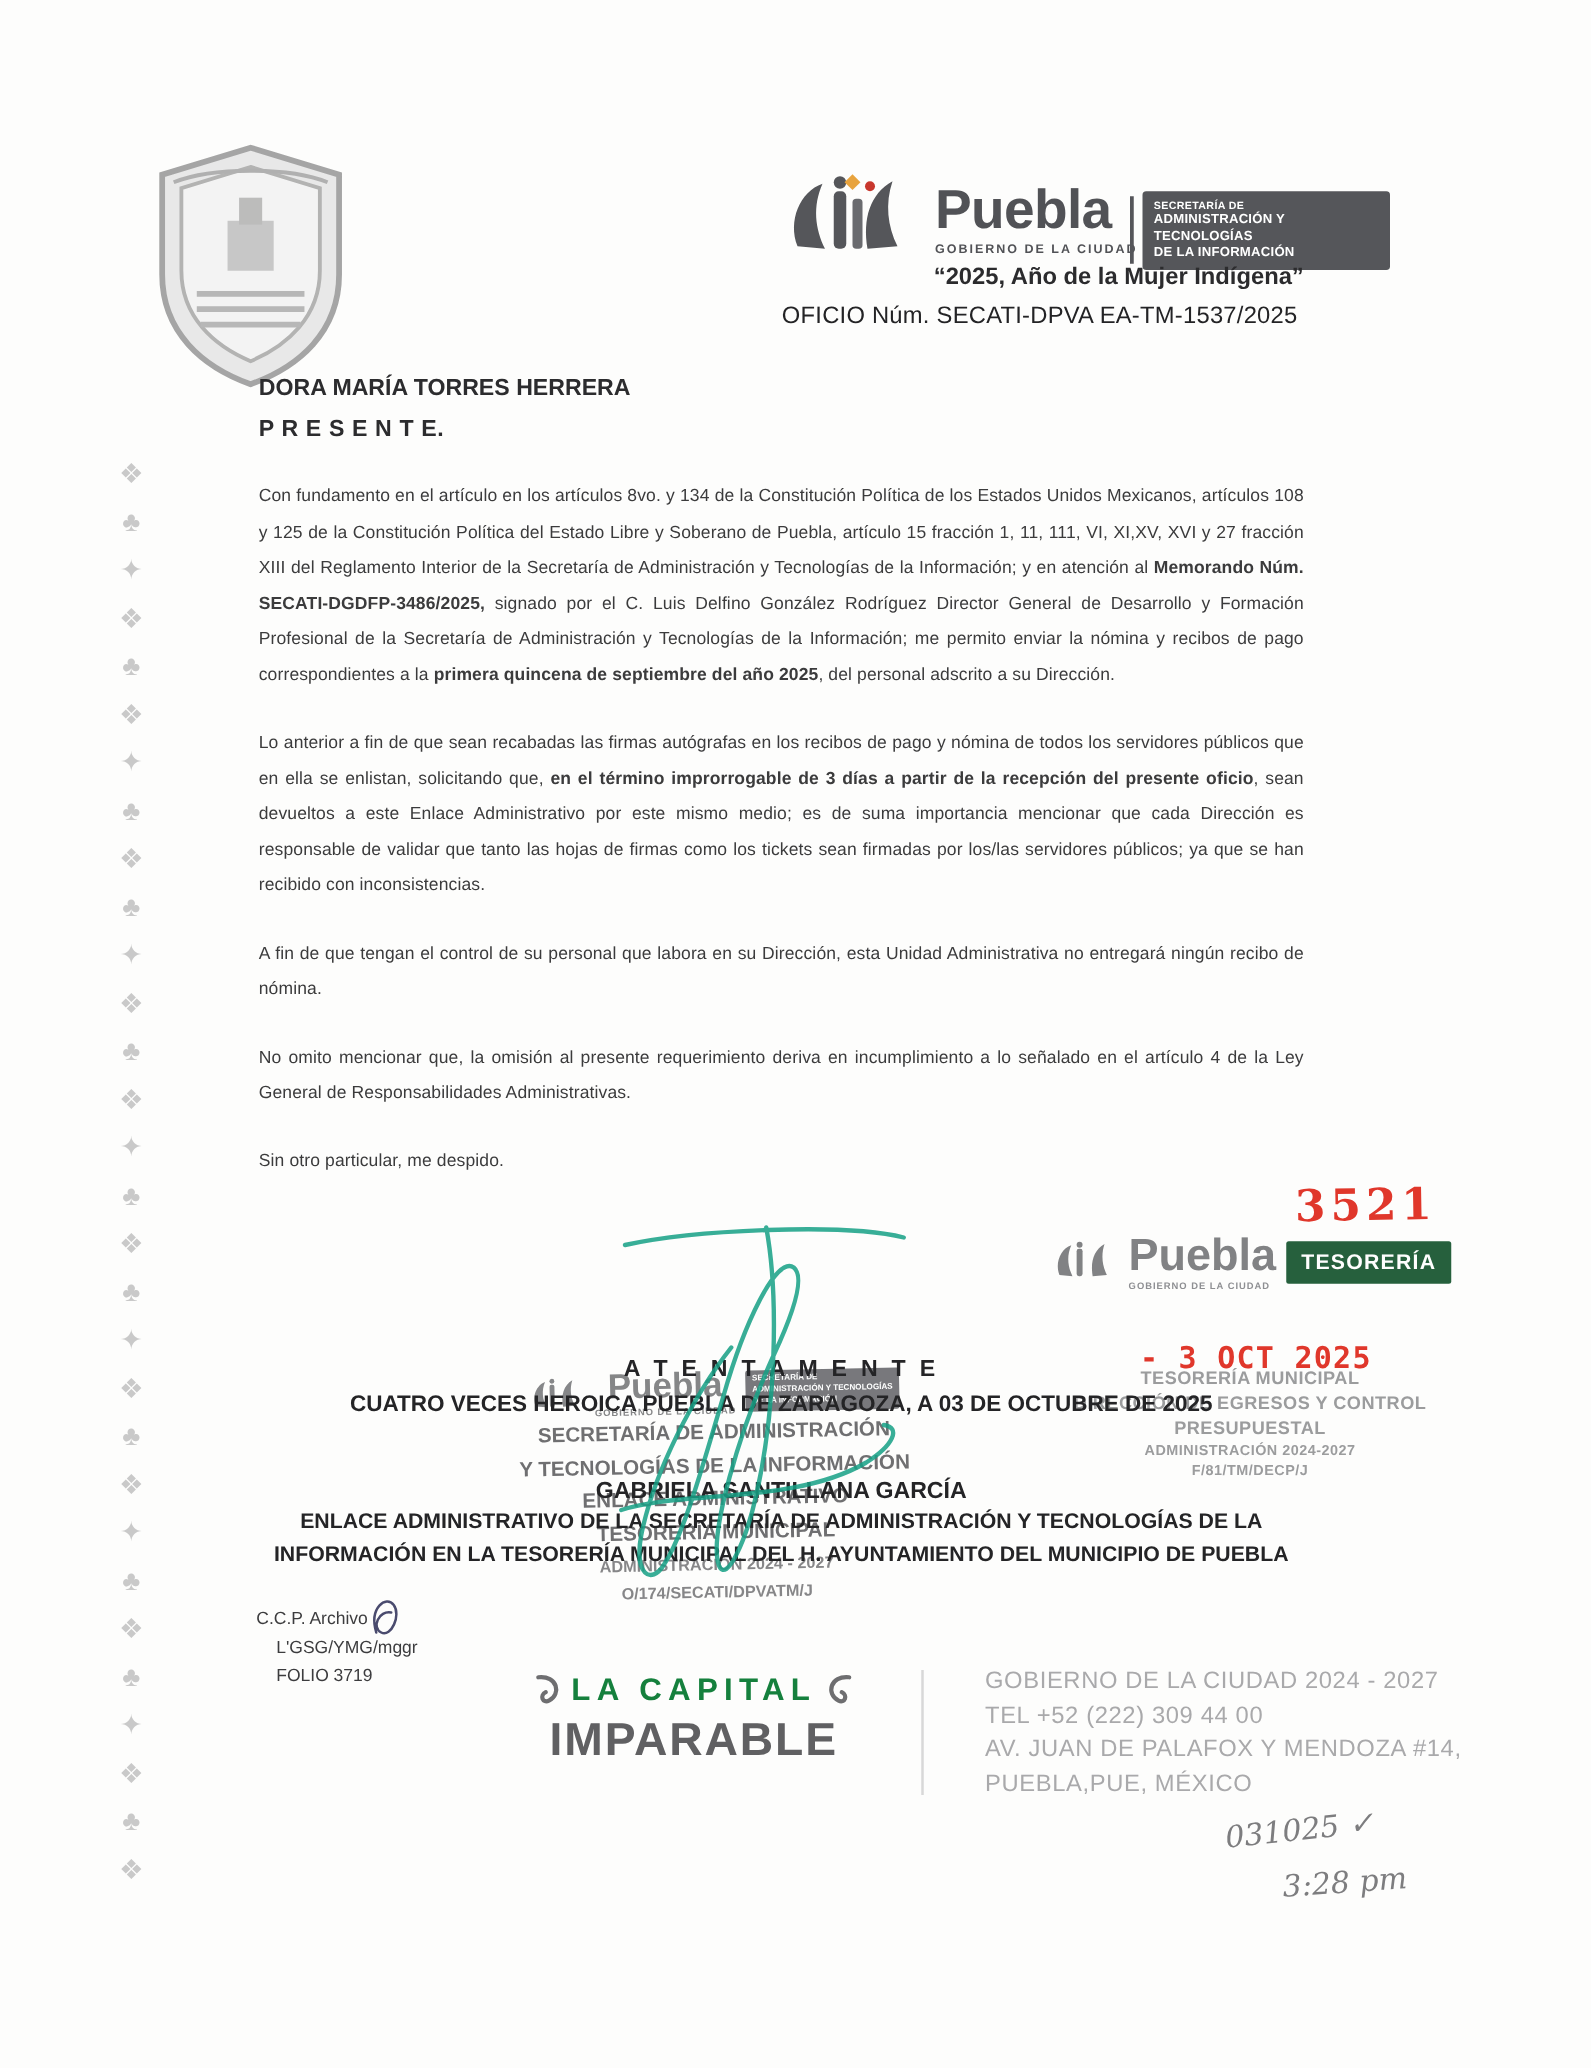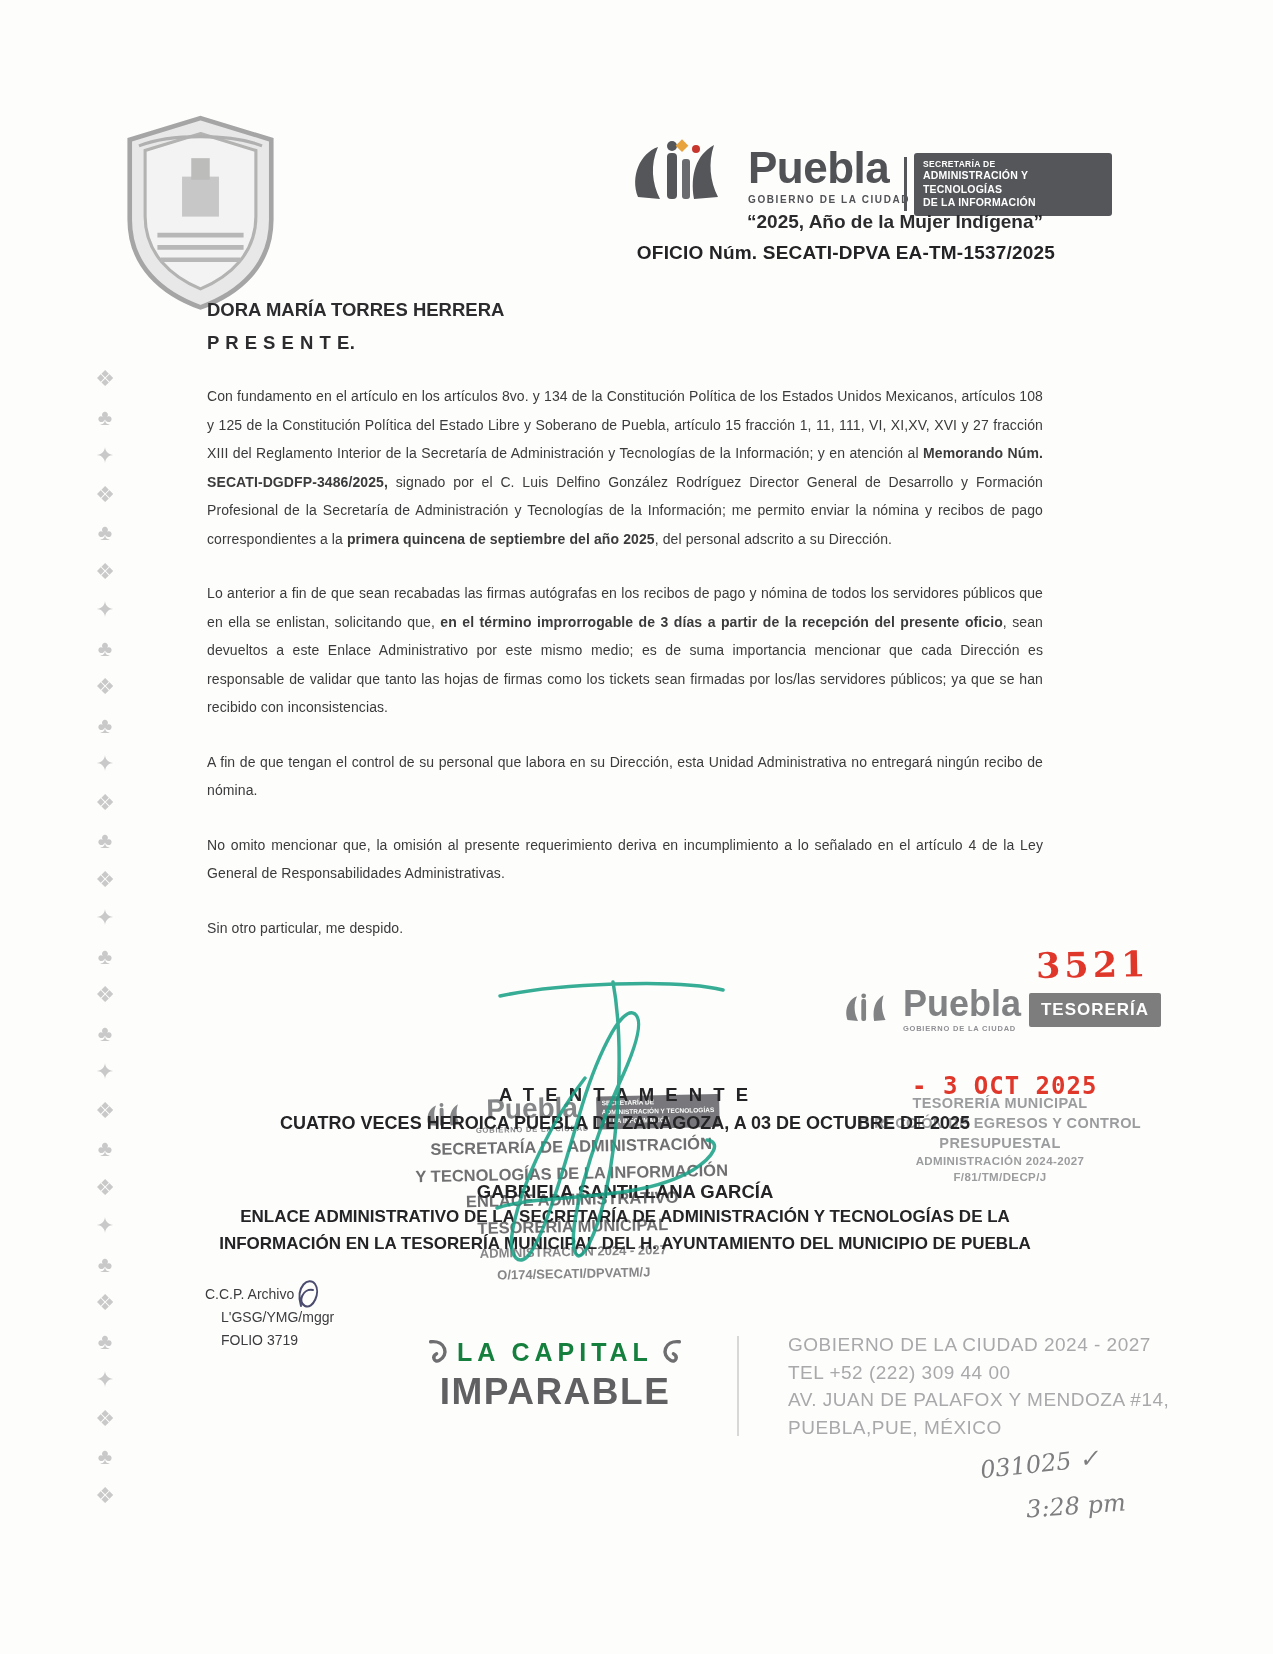--- a/index.html
+++ b/index.html
@@ -16,21 +16,21 @@
   .emblem{left:620px;top:134px;}
   .brand{left:748px;top:146px;}
   .brand-name{font-size:44px;font-weight:bold;color:#515256;letter-spacing:-.5px;line-height:1;}
   .brand-tagline{font-size:10px;font-weight:bold;letter-spacing:1.6px;color:#515256;margin-top:4px;}
   .brand-divider{left:904px;top:157px;width:3px;height:54px;background:#55565a;}
   .badge{left:914px;top:153px;width:198px;background:#55565a;color:#fff;border-radius:3px;
          padding:6px 9px;box-sizing:border-box;}
   .badge-l1{font-size:8.5px;font-weight:bold;letter-spacing:.3px;}
   .badge-l23{font-size:10.5px;font-weight:bold;letter-spacing:.2px;line-height:1.3;}
   .year-legend{right:230px;top:211px;font-size:19px;font-weight:bold;color:#2b2b2d;}
-  .oficio-number{right:218px;top:242px;font-size:19px;font-weight:bold;color:#232325;letter-spacing:.2px;}
+  .oficio-number{right:235px;top:242px;font-size:19px;font-weight:normal;color:#232325;letter-spacing:.2px;}
 
   
   .letter{left:207px;top:296px;width:836px;font-size:18px;}
   .rcpt{font-weight:bold;font-size:18.5px;line-height:27px;color:#2c2c2e;}
   .salutation{margin-top:6px;letter-spacing:.5px;}
   .para{margin:26px 0 0 0;font-size:14px;line-height:28.5px;text-align:justify;color:#3b3b3c;letter-spacing:.1px;}
 
   
   .sig-block{left:207px;top:1084px;width:836px;text-align:center;color:#242426;font-weight:bold;z-index:6;}
   .sig-atte{font-size:18.5px;letter-spacing:3px;}
@@ -48,21 +48,21 @@
   .stamp-brand-name{font-size:28px;font-weight:bold;color:#6b6c6e;line-height:1;}
   .stamp-brand-tag{font-size:7.5px;letter-spacing:.8px;color:#6b6c6e;font-weight:bold;margin-top:2px;}
   .stamp-badge{background:#5b5c60;color:#fff;border-radius:2px;padding:3px 5px;text-align:left;}
   .stamp-badge div{font-size:6.5px;font-weight:bold;line-height:1.35;}
   .stamp-line{font-size:16.5px;line-height:26.5px;}
   .stamp-line:nth-of-type(1){margin-top:12px;}
   .stamp-line-sm{font-size:13px;line-height:19px;color:#6d6d6f;font-weight:600;margin-top:3px;}
 
   
   .stamp-right{left:824px;top:986px;width:352px;z-index:4;opacity:.92;}
-  .tesoreria-box{background:#737373;color:#fff;font-weight:bold;font-size:17px;padding:7px 12px;
+  .tesoreria-box{background:#14532d;color:#fff;font-weight:bold;font-size:17px;padding:7px 12px;
                  letter-spacing:1px;border-radius:2px;}
   .tm-lines{margin-top:60px;color:#939496;font-weight:bold;text-align:center;letter-spacing:.4px;}
   .tm-l1{font-size:14.5px;line-height:20px;}
   .tm-l2{font-size:11.5px;line-height:16px;}
 
   
   .red-folio{left:1036px;top:944px;font-family:"DejaVu Serif",serif;font-weight:bold;font-size:35px;
              color:#e0372b;letter-spacing:4px;transform:rotate(-1deg);z-index:8;}
   .red-date{left:912px;top:1072px;font-family:"DejaVu Sans Mono",monospace;font-weight:bold;
             font-size:24px;color:#e0372b;letter-spacing:1px;z-index:8;}

